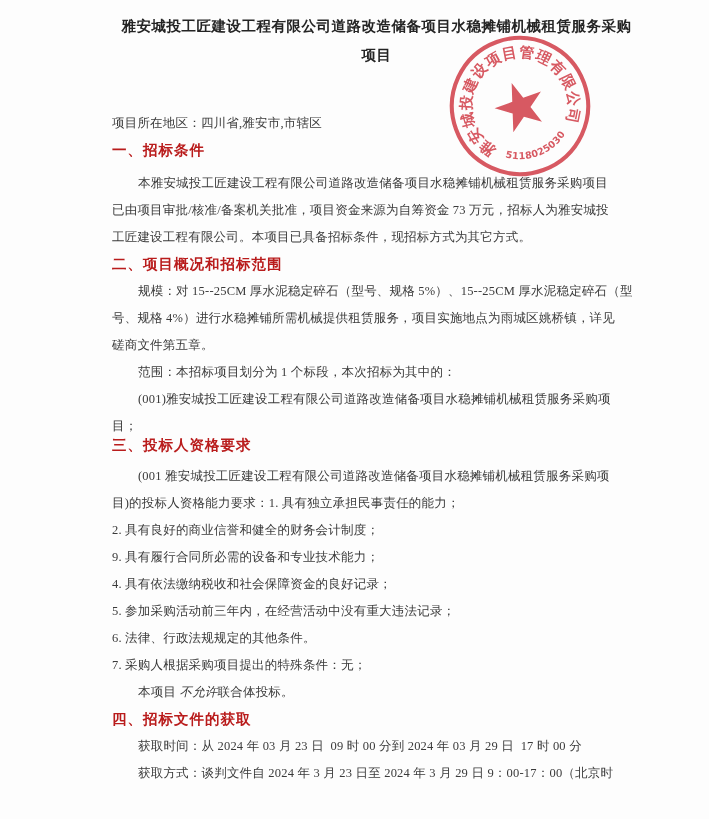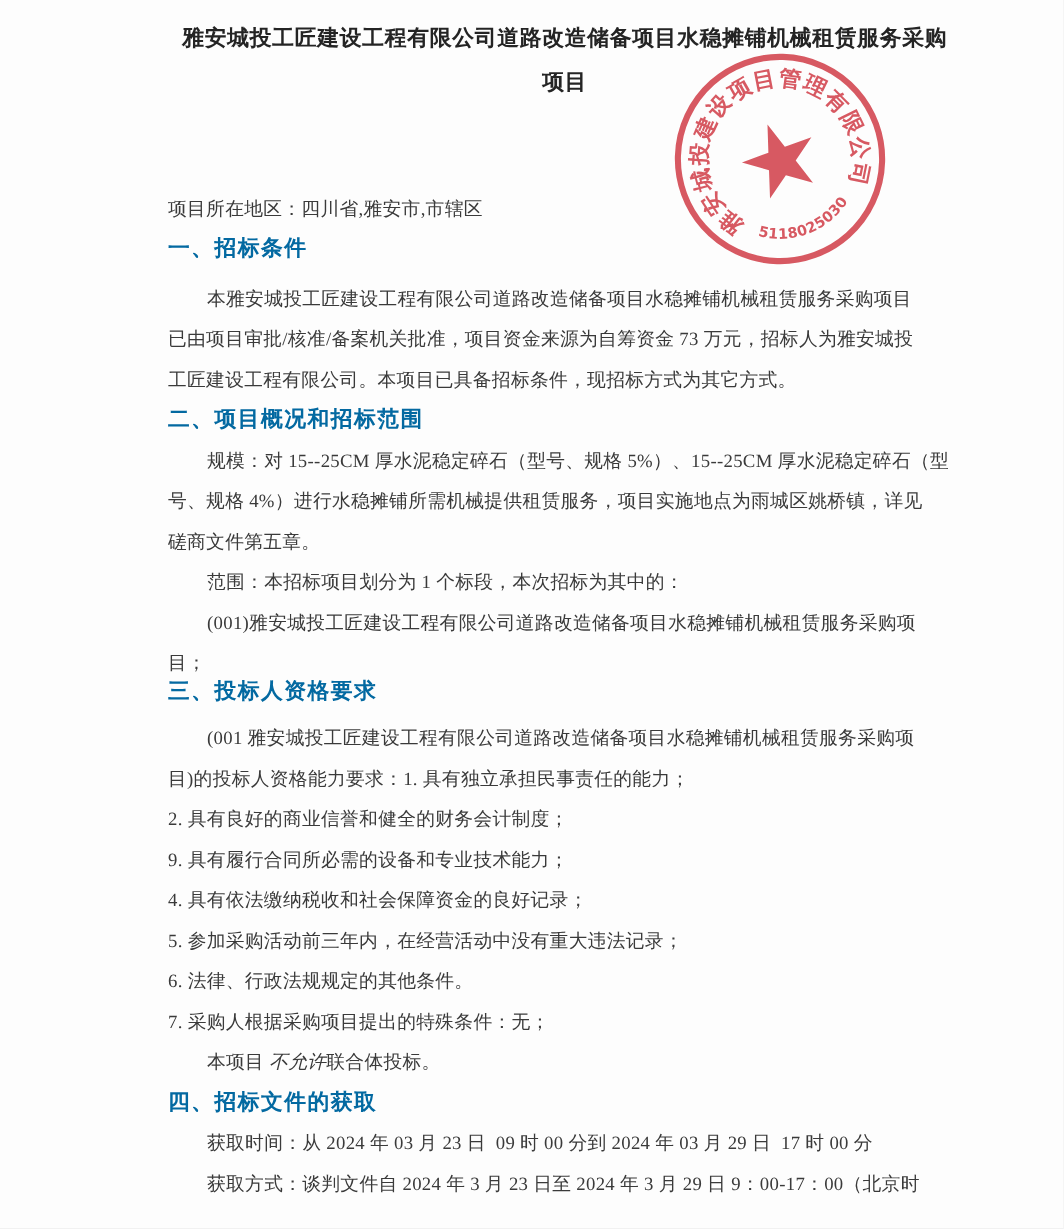--- a/index.html
+++ b/index.html
@@ -23,37 +23,37 @@
   .title-line {
     font-size: 14.5px;
     font-weight: bold;
     color: #242424;
     line-height: 29px;
     white-space: pre;
     letter-spacing: 0.5px;
   }
   .doc-body {
     position: absolute;
-    top: 126px;
+    top: 110px;
     left: 112px;
     width: 500px;
   }
   .doc-body p.line {
     margin: 0;
     font-size: 12.5px;
     line-height: 27px;
     white-space: pre;
     color: #3a3a3a;
     letter-spacing: 0.2px;
   }
   .doc-body p.line.indent { padding-left: 26px; }
   .doc-body p.line.heading {
     font-size: 14.5px;
     font-weight: bold;
-    color: #0369a1;
+    color: #b91c1c;
     letter-spacing: 1px;
   }
   
   .doc-body p.line:nth-child(2) { margin-bottom: 6px; }
   .doc-body p.line:nth-child(13) { margin-top: -8px; margin-bottom: 4px; }
   .italic { font-style: italic; }
   .stamp {
     position: absolute;
     left: 446px;
     top: 32px;

